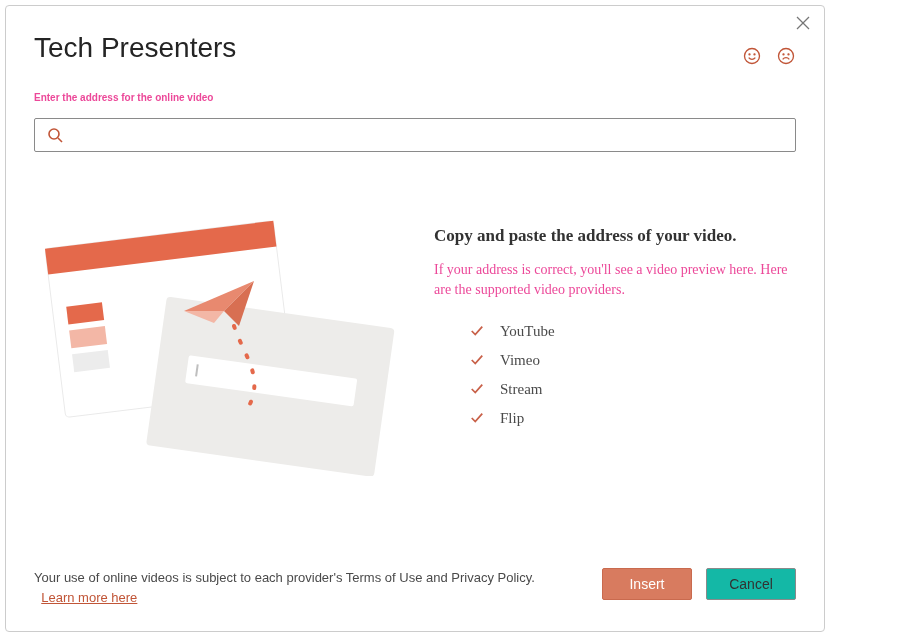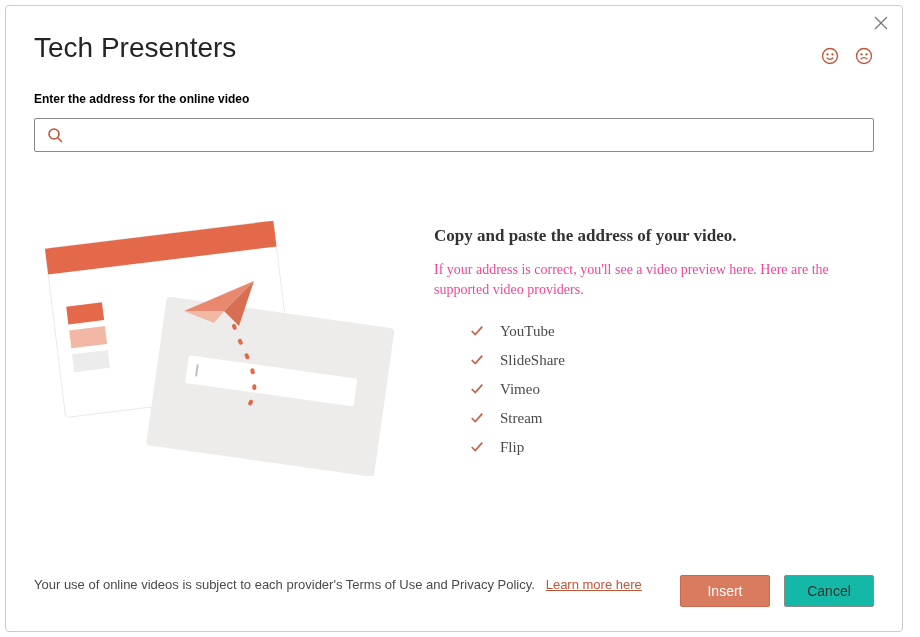--- a/index.html
+++ b/index.html
@@ -8,21 +8,21 @@
     width: 920px;
     height: 637px;
     font-family: "Segoe UI", Arial, sans-serif;
     background: #ffffff;
     color: #333333;
     overflow: hidden;
   }
   .dialog {
     position: relative;
     box-sizing: border-box;
-    width: 898px;
+    width: 820px;
     height: 627px;
     margin: 5px;
     border: 1px solid #cccccc;
     border-radius: 4px;
     background: #ffffff;
   }
   .close-x {
     position: absolute;
     top: 8px;
     right: 12px;
@@ -53,23 +53,23 @@
     width: 20px;
     height: 20px;
     cursor: pointer;
   }
   .feedback-icons svg { width: 20px; height: 20px; }
 
   .prompt-label {
     position: absolute;
     top: 86px;
     left: 28px;
-    font-size: 12px;
+    font-size: 10px;
     font-weight: 600;
-    color: #000000;
+    color: #ec4899;
   }
   .search-box {
     position: absolute;
     top: 112px;
     left: 28px;
     right: 28px;
     height: 34px;
     border: 1px solid #8a8a8a;
     border-radius: 2px;
     display: flex;
@@ -266,26 +266,20 @@
 
     <div class="info-col">
       <div class="info-heading">Copy and paste the address of your video.</div>
       <div class="info-sub">If your address is correct, you'll see a video preview here. Here are the supported video providers.</div>
       <ul class="provider-list">
         <li>
           <span class="check"><svg viewBox="0 0 16 16">
                 <polyline points="2,8 6,12 14,3"></polyline>
               </svg></span>
           <span>YouTube</span>
-        </li>
-        <li>
-          <span class="check"><svg viewBox="0 0 16 16">
-                <polyline points="2,8 6,12 14,3"></polyline>
-              </svg></span>
-          <span>SlideShare</span>
         </li>
         <li>
           <span class="check"><svg viewBox="0 0 16 16">
                 <polyline points="2,8 6,12 14,3"></polyline>
               </svg></span>
           <span>Vimeo</span>
         </li>
         <li>
           <span class="check"><svg viewBox="0 0 16 16">
                 <polyline points="2,8 6,12 14,3"></polyline>

